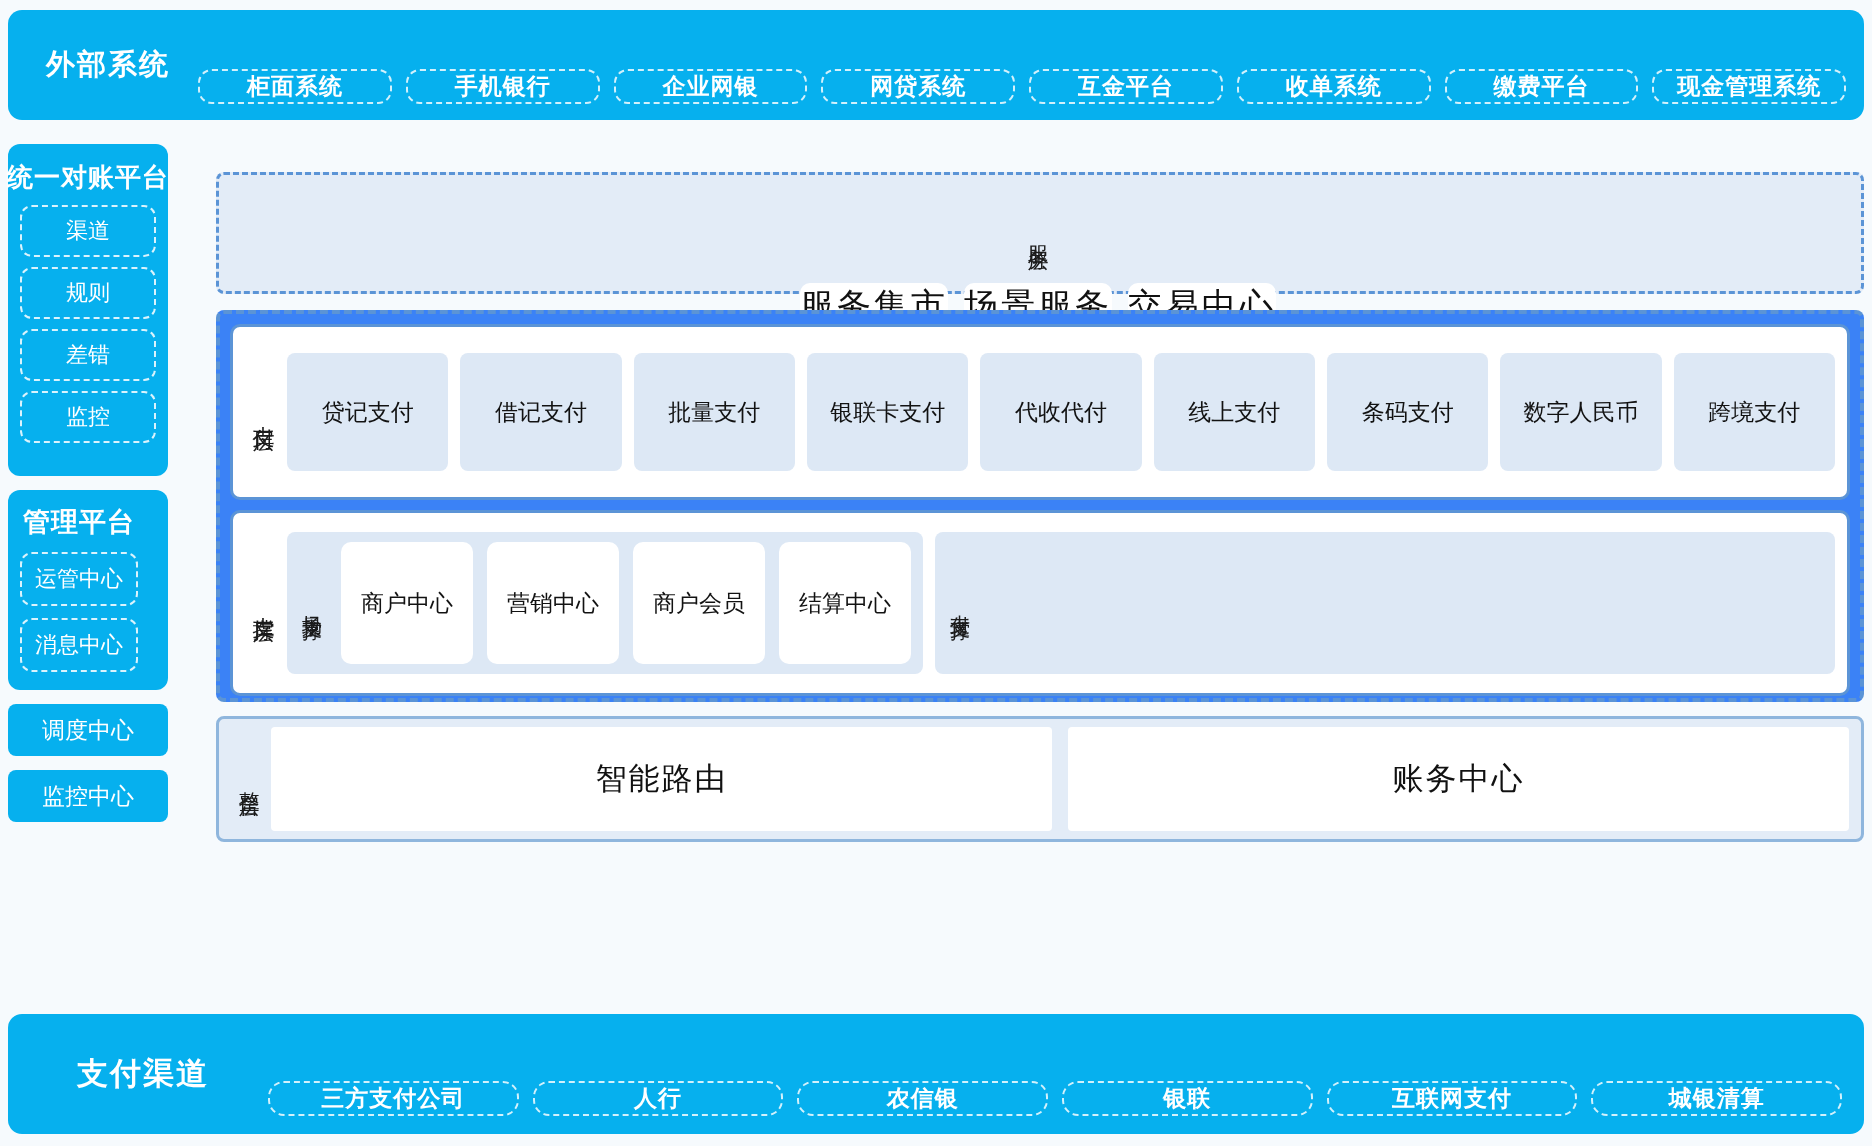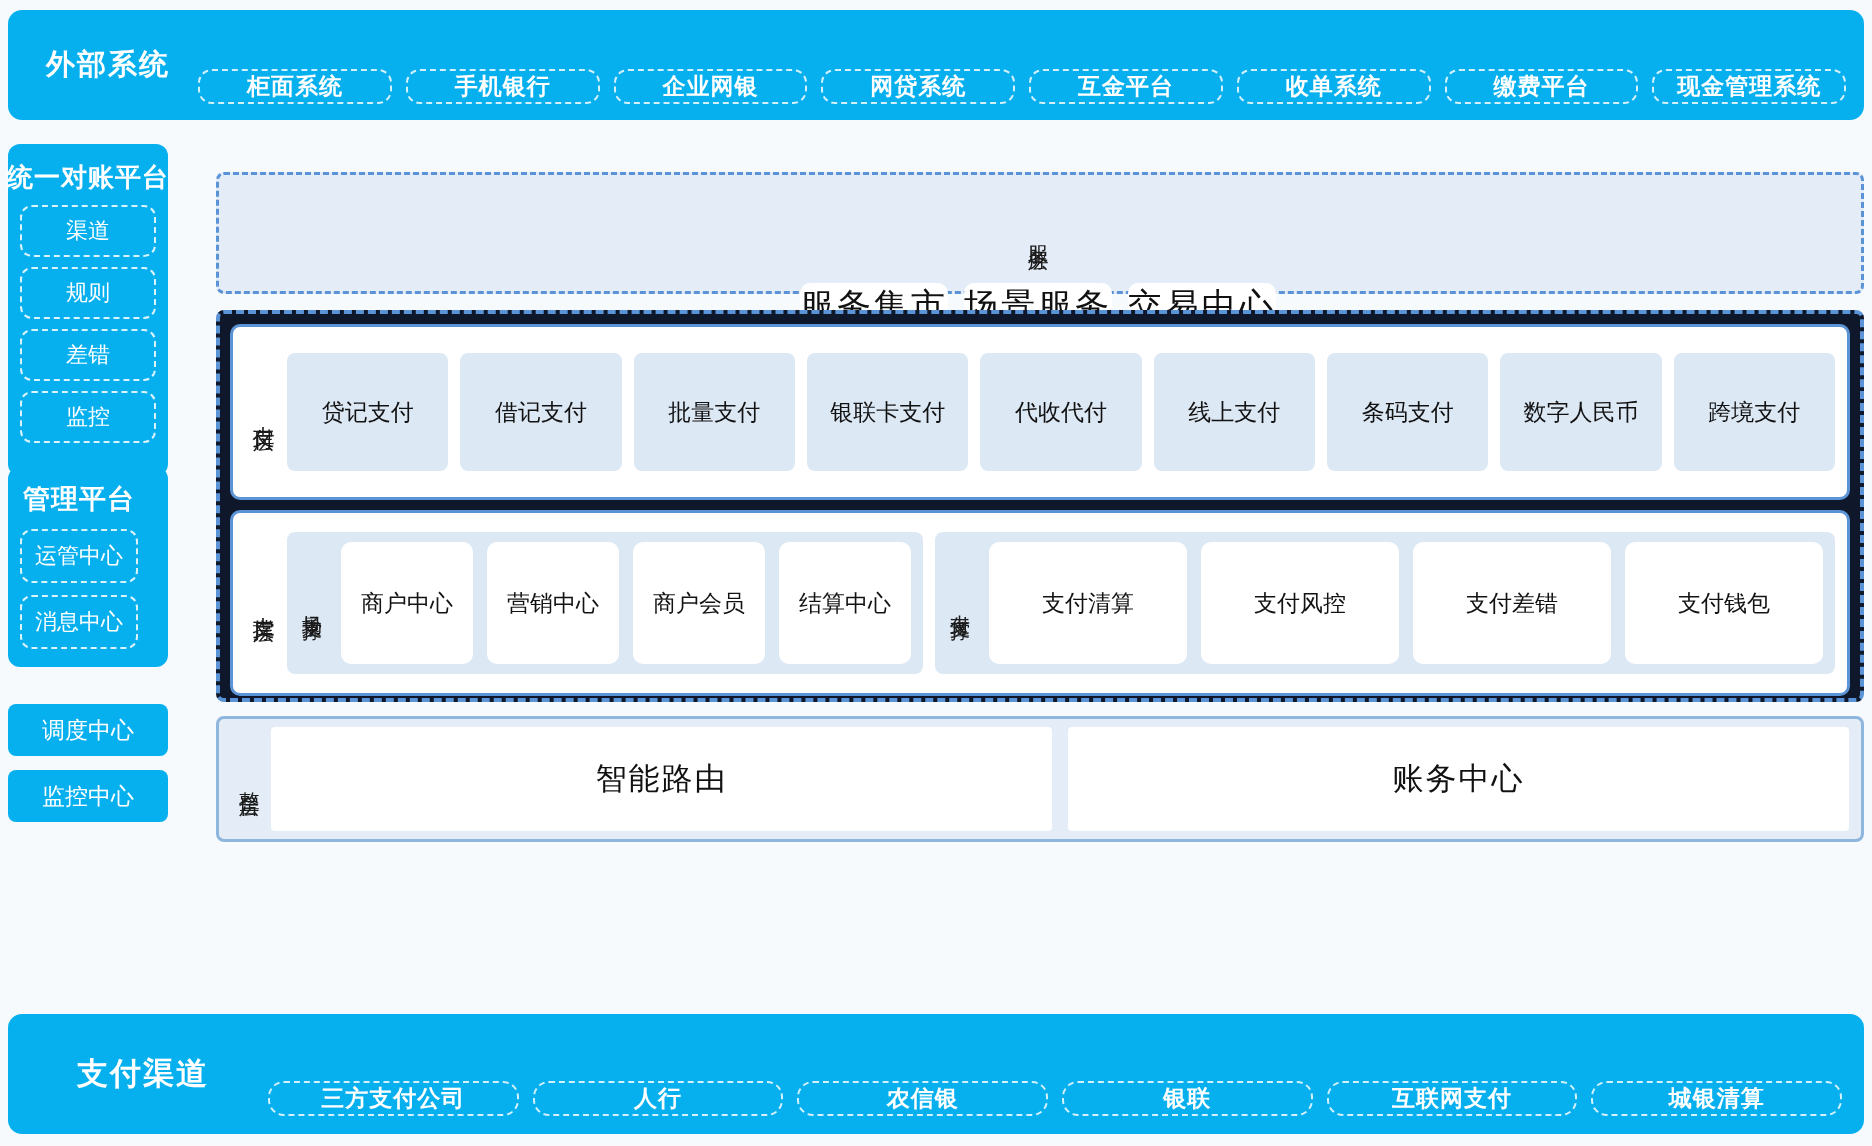--- a/index.html
+++ b/index.html
@@ -113,21 +113,21 @@
   #recon-card {
     left: 8px; top: 144px;
     width: 160px; height: 332px;
     padding: 8px 12px 10px 12px;
   }
   #recon-card .side-card-title { font-size: 26px; margin: 8px 0 10px 0; }
   #recon-card .side-chip { height: 52px; margin-bottom: 10px; }
   #recon-card .side-chip:last-child { margin-bottom: 0; }
 
   #admin-card {
-    left: 8px; top: 467px;
+    left: 8px; top: 490px;
     width: 160px; height: 200px;
     padding: 6px 30px 10px 12px;
   }
   #admin-card .side-card-title { font-size: 27px; margin: 8px 0 12px 0; }
   #admin-card .side-chip { height: 54px; margin-bottom: 12px; }
   #admin-card .side-chip:last-child { margin-bottom: 0; }
 
   .solid-side-btn {
     position: absolute;
     left: 8px;
@@ -194,21 +194,21 @@
     color: #111;
     letter-spacing: 3px;
     white-space: nowrap;
   }
 
   
   #core-wrap {
     position: absolute;
     left: 216px; top: 310px;
     width: 1648px; height: 392px;
-    background: #0f172a;
+    background: #3b82f6;
     border: 4px dashed #5b94d6;
     border-radius: 8px;
     box-sizing: border-box;
     padding: 10px;
     display: flex;
     flex-direction: column;
     gap: 10px;
   }
 
   .inner-panel {
@@ -391,26 +391,20 @@
           <div class="support-cards">
             <div class="support-card">商户中心</div>
             <div class="support-card">营销中心</div>
             <div class="support-card">商户会员</div>
             <div class="support-card">结算中心</div>
           </div>
         </div>
 
         <div class="support-group" id="group-paysup">
           <div class="vlabel">支付支撑</div>
-          <div class="support-cards">
-            <div class="support-card">支付清算</div>
-            <div class="support-card">支付风控</div>
-            <div class="support-card">支付差错</div>
-            <div class="support-card">支付钱包</div>
-          </div>
         </div>
 
       </div>
     </div>
 
   </div>
 
   <div id="integration-layer">
     <div class="vlabel">整合层</div>
     <div class="integration-items">

